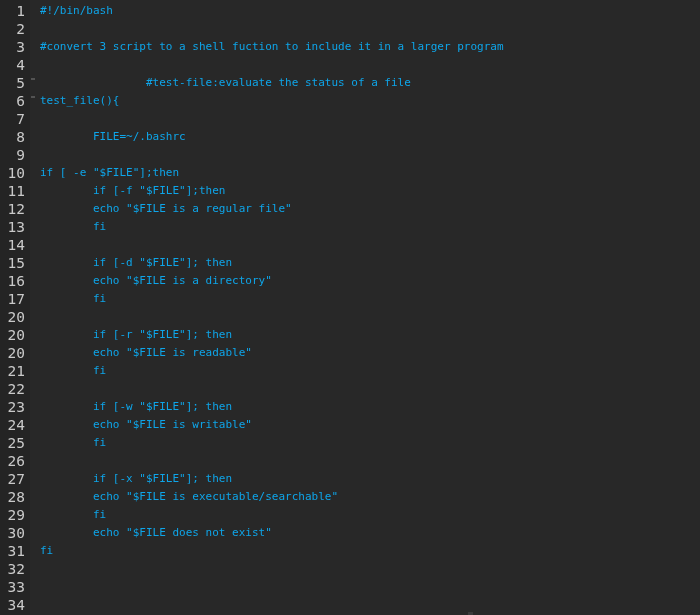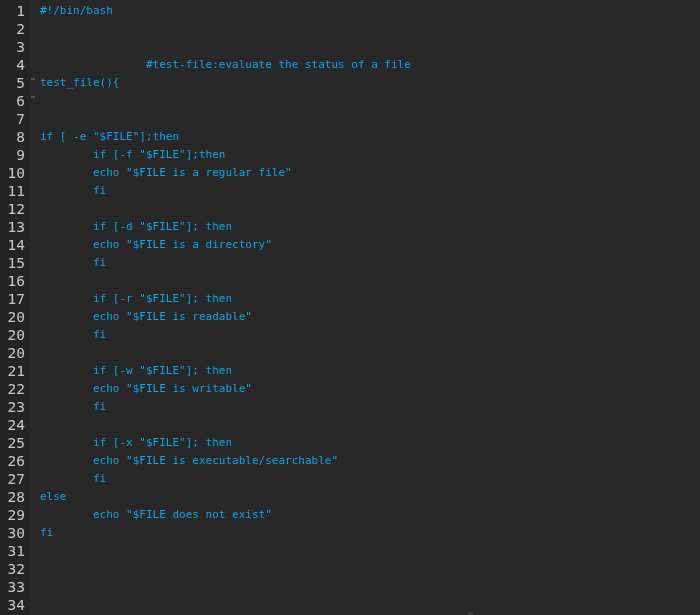--- a/index.html
+++ b/index.html
@@ -132,24 +132,26 @@
       <div class="gutter-line">33</div>
       <div class="gutter-line">34</div>
     </div>
 
   <div id="code-area">
     <div class="edge-marker" id="marker-a"></div>
     <div class="edge-marker" id="marker-b"></div>
     <div id="bottom-artifact"></div>
   <div class="code-line">#!/bin/bash</div>
       <div class="code-line"></div>
+      <div class="code-line">#convert 3 script to a shell fuction to include it in a larger program</div>
       <div class="code-line"></div>
       <div class="code-line">                #test-file:evaluate the status of a file</div>
       <div class="code-line">test_file(){</div>
       <div class="code-line"></div>
+      <div class="code-line">        FILE=~/.bashrc</div>
       <div class="code-line"></div>
       <div class="code-line">if [ -e "$FILE"];then</div>
       <div class="code-line">        if [-f "$FILE"];then</div>
       <div class="code-line">        echo "$FILE is a regular file"</div>
       <div class="code-line">        fi</div>
       <div class="code-line"></div>
       <div class="code-line">        if [-d "$FILE"]; then</div>
       <div class="code-line">        echo "$FILE is a directory"</div>
       <div class="code-line">        fi</div>
       <div class="code-line"></div>
@@ -157,19 +159,18 @@
       <div class="code-line">        echo "$FILE is readable"</div>
       <div class="code-line">        fi</div>
       <div class="code-line"></div>
       <div class="code-line">        if [-w "$FILE"]; then</div>
       <div class="code-line">        echo "$FILE is writable"</div>
       <div class="code-line">        fi</div>
       <div class="code-line"></div>
       <div class="code-line">        if [-x "$FILE"]; then</div>
       <div class="code-line">        echo "$FILE is executable/searchable"</div>
       <div class="code-line">        fi</div>
-      <div class="code-line">else</div>
       <div class="code-line">        echo "$FILE does not exist"</div>
       <div class="code-line">fi</div>
       <div class="code-line"></div>
     </div>
 
 </div>
 
 </body></html>

